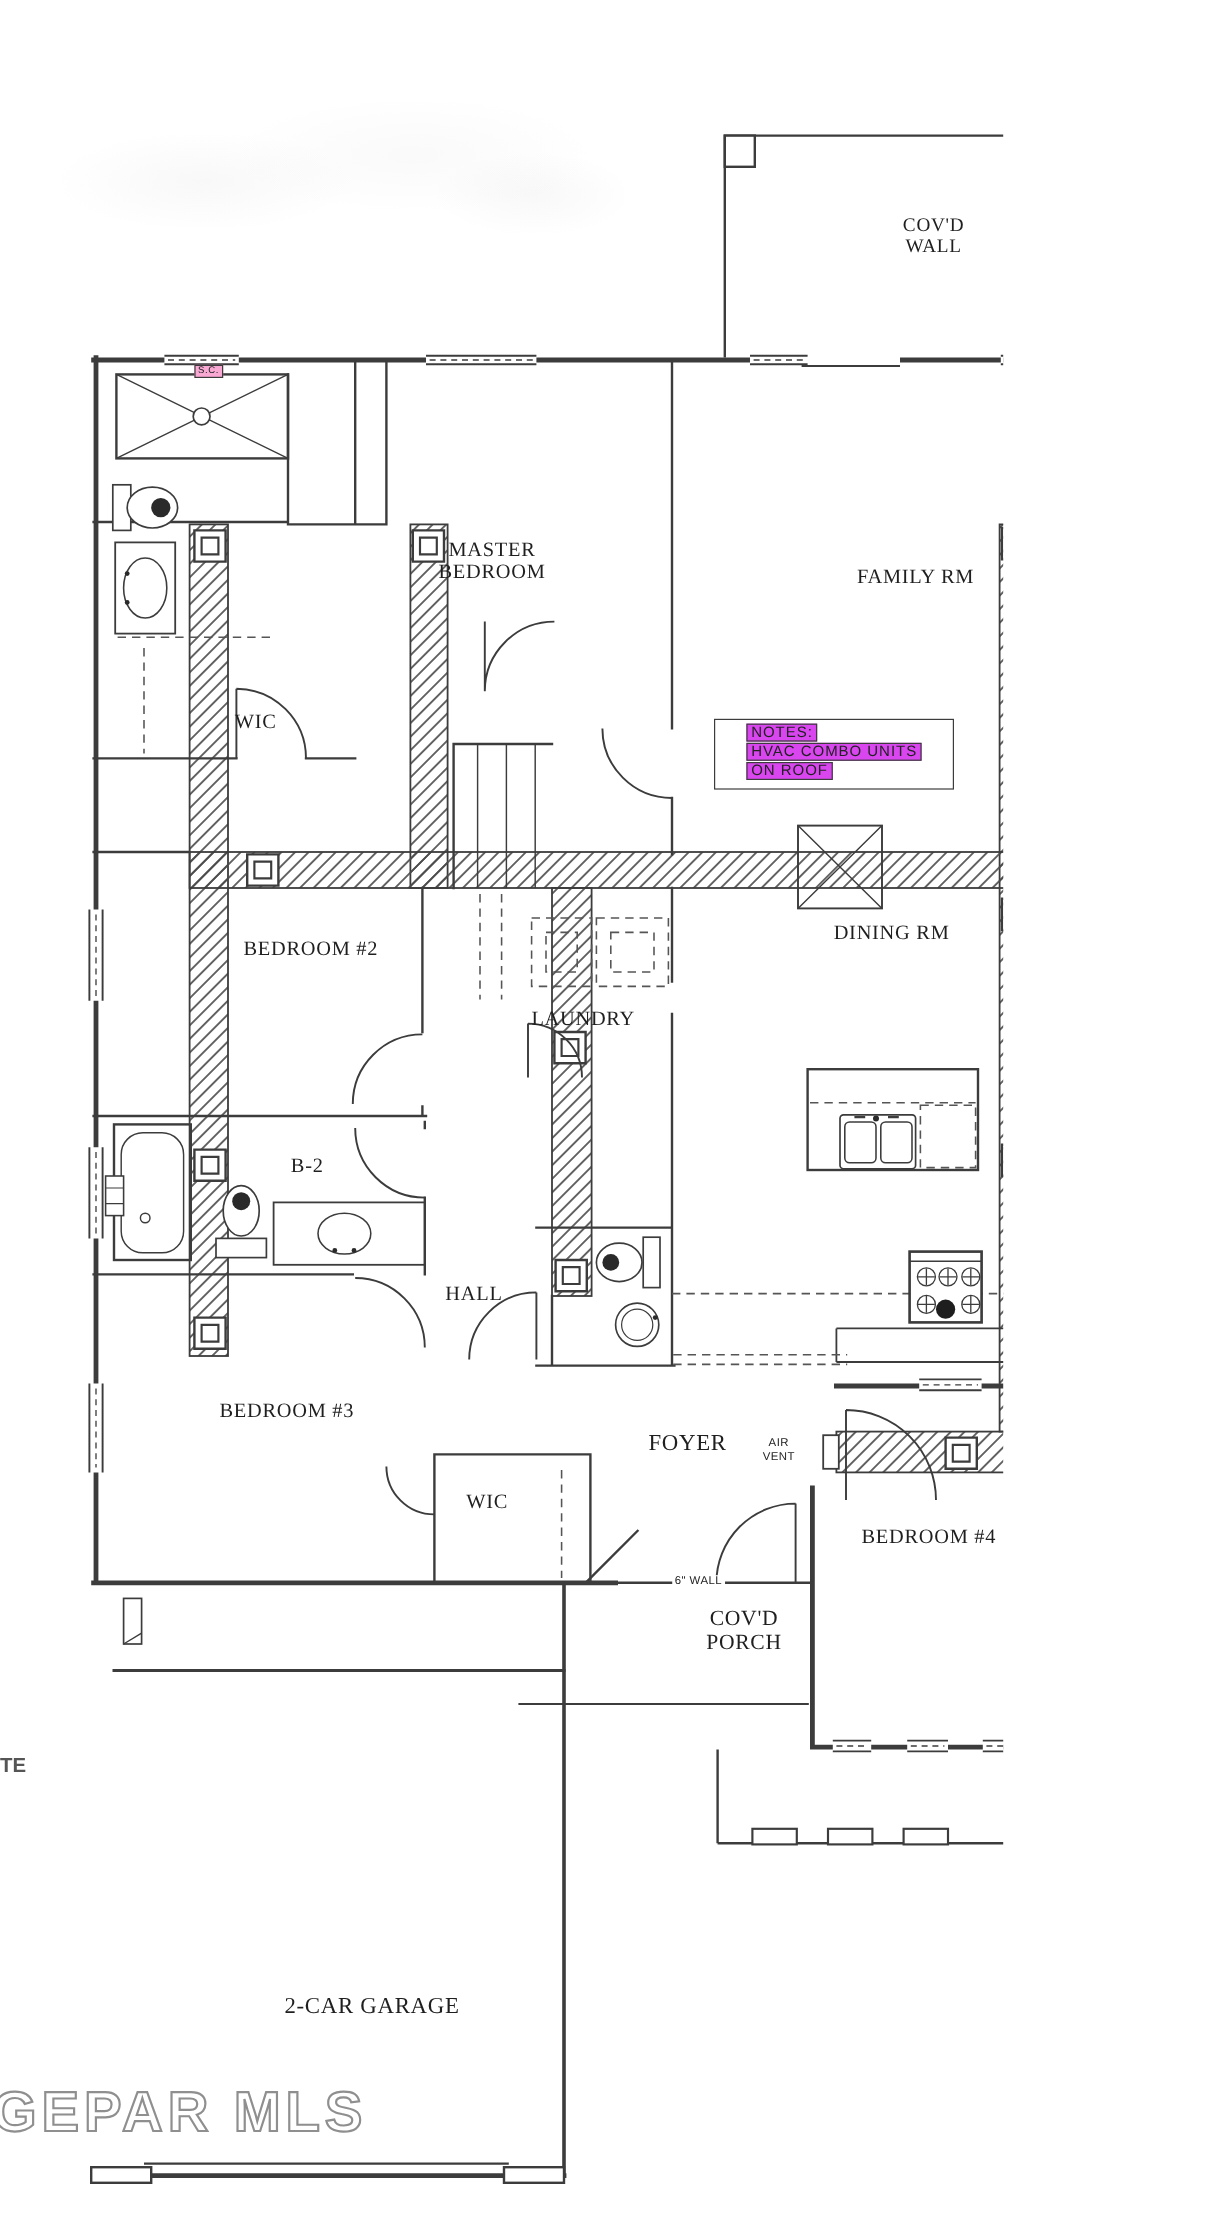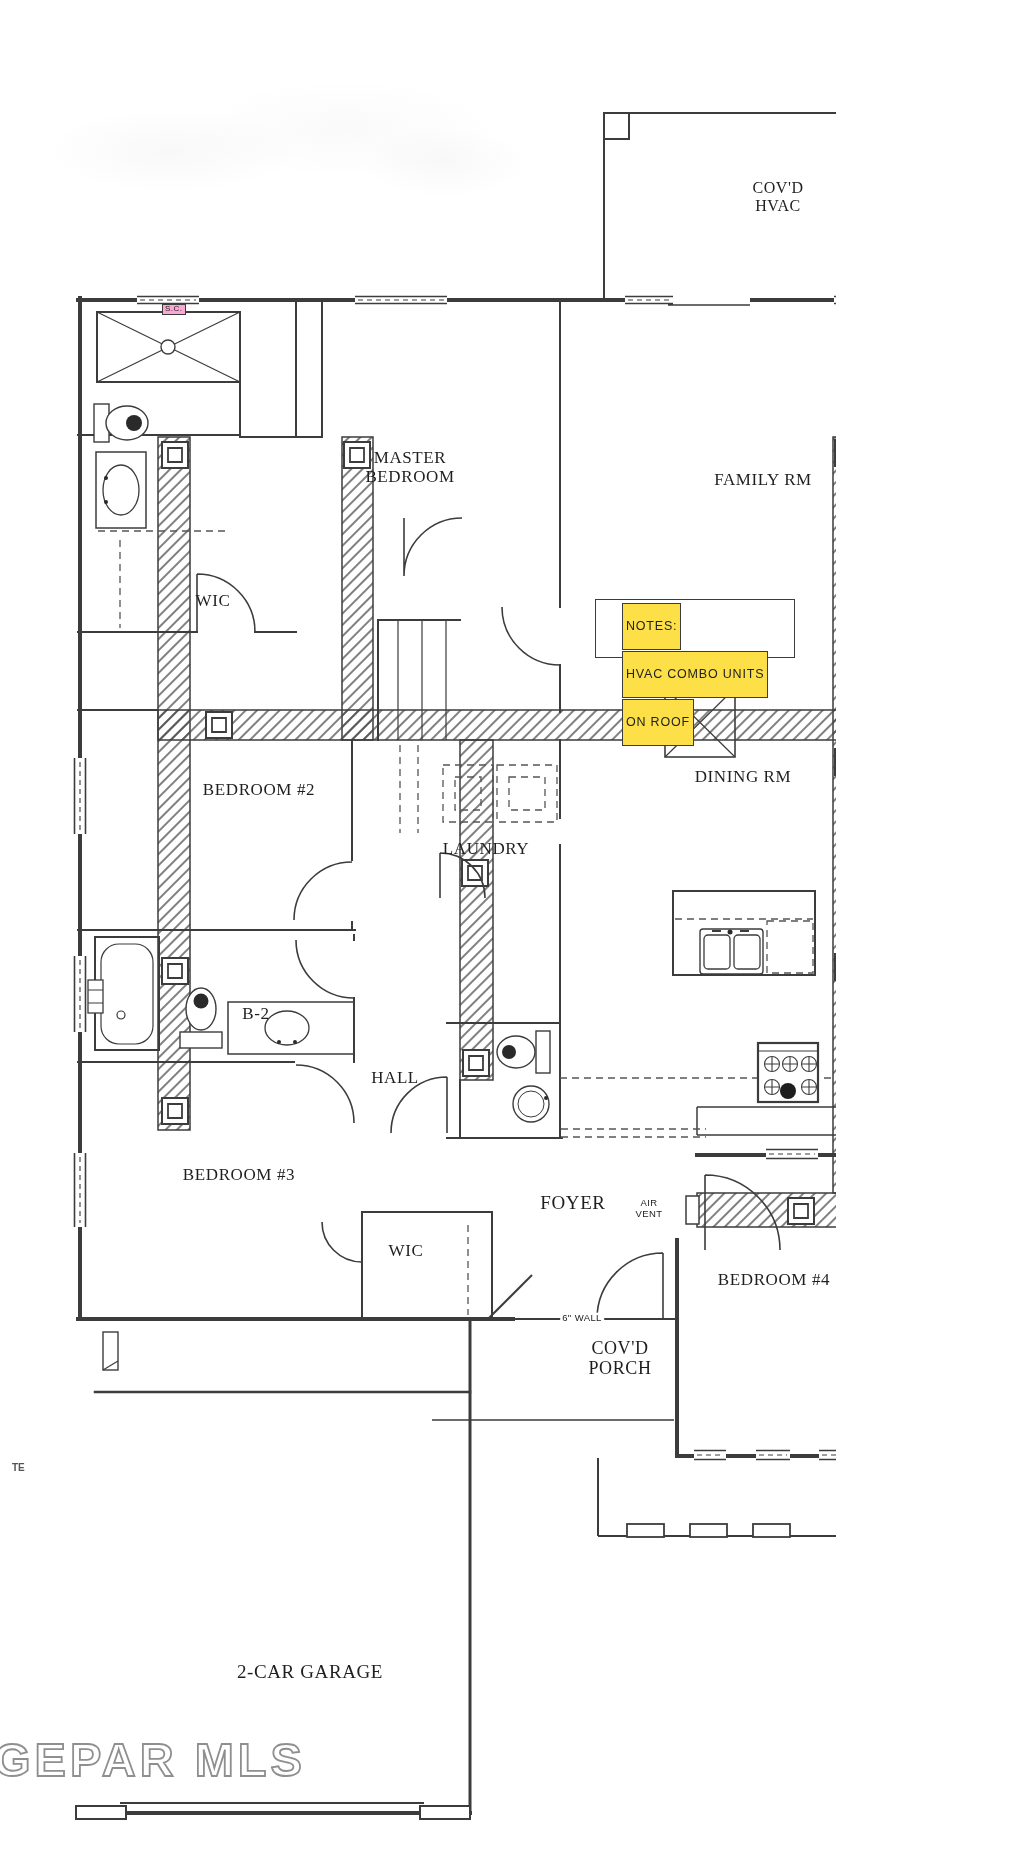--- a/index.html
+++ b/index.html
@@ -13,26 +13,26 @@
   svg{position:absolute;left:0;top:0;}
   .lbl{position:absolute;transform:translate(-50%,-50%);color:#1f1f1f;font-size:17px;
        letter-spacing:0.6px;white-space:nowrap;text-align:center;line-height:1.12;z-index:3;}
   .lbl.big{font-size:19px;}
   .lbl.sm{font-family:"Liberation Sans",sans-serif;font-size:9.5px;letter-spacing:0.4px;color:#222;}
   .lbl.sc{font-family:"Liberation Sans",sans-serif;font-size:8px;letter-spacing:0.5px;color:#222;
           border:1.2px solid #3c3c3c;background:#f9a8d4;padding:0 2px;transform:none;}
   .notes{position:absolute;left:595px;top:599px;width:200px;height:59px;border:1.6px solid #3c3c3c;
          background:#fff;font-family:"Liberation Sans",sans-serif;font-size:12.5px;color:#222;
          padding:3px 0 0 26px;box-sizing:border-box;z-index:3;letter-spacing:0.8px;line-height:1.05;}
-  .notes span{display:table;border:1.3px solid #3c3c3c;padding:16px 3px;margin-bottom:1px;background:#fde047;}
+  .notes span{display:table;border:1.3px solid #3c3c3c;padding:0 3px;margin-bottom:1px;background:#d946ef;}
   .watermark{position:absolute;left:-6px;top:1732px;z-index:4;
       font-family:"Liberation Sans",sans-serif;font-weight:bold;font-size:47px;letter-spacing:4px;
       color:rgba(255,255,255,0.55);-webkit-text-stroke:1.8px #8f8f8f;white-space:nowrap;}
-  .te{position:absolute;left:12px;top:1462px;z-index:4;font-family:"Liberation Sans",sans-serif;
-      font-size:10px;font-weight:bold;color:#555;text-align:center;}
+  .te{position:absolute;left:0;top:1462px;z-index:4;font-family:"Liberation Sans",sans-serif;
+      font-size:17px;font-weight:bold;color:#555;text-align:center;}
 </style>
 </head>
 <body>
 
 <div class="page">
   <div class="smudge"></div>
 
   <svg width="1024" height="1849" viewBox="0 0 1024 1849">
     <defs>
       <pattern id="hatch" width="8" height="8" patternUnits="userSpaceOnUse" patternTransform="rotate(45)">
@@ -208,32 +208,32 @@
     <g stroke="#3c3c3c" fill="none">
       <path stroke-width="2" d="M598 1458 V1536 M884 1458 V1536 M598 1536 H884"></path>
       <rect x="627" y="1524" width="37" height="13" fill="#fff" stroke-width="1.8"></rect>
       <rect x="690" y="1524" width="37" height="13" fill="#fff" stroke-width="1.8"></rect>
       <rect x="753" y="1524" width="37" height="13" fill="#fff" stroke-width="1.8"></rect>
     </g>
   </svg>
 
   <div class="lbl" style="left:778px;top:197px;font-size:16px">
     <span>COV'D</span><br>
-    <span>HVAC</span>
+    <span>WALL</span>
   </div>
   <div class="lbl" style="left:410px;top:467px">
     <span>MASTER</span><br>
     <span>BEDROOM</span>
   </div>
   <div class="lbl" style="left:763px;top:480px">FAMILY RM</div>
   <div class="lbl" style="left:213px;top:601px">WIC</div>
   <div class="lbl" style="left:259px;top:790px">BEDROOM #2</div>
   <div class="lbl" style="left:743px;top:777px">DINING RM</div>
   <div class="lbl" style="left:486px;top:849px">LAUNDRY</div>
-  <div class="lbl" style="left:256px;top:1014px">B-2</div>
+  <div class="lbl" style="left:256px;top:971px">B-2</div>
   <div class="lbl" style="left:395px;top:1078px">HALL</div>
   <div class="lbl" style="left:239px;top:1175px">BEDROOM #3</div>
   <div class="lbl" style="left:406px;top:1251px">WIC</div>
   <div class="lbl big" style="left:573px;top:1203px">FOYER</div>
   <div class="lbl" style="left:774px;top:1280px">BEDROOM #4</div>
   <div class="lbl big" style="left:620px;top:1358px;font-size:18px">
     <span>COV'D</span><br>
     <span>PORCH</span>
   </div>
   <div class="lbl big" style="left:310px;top:1672px">2-CAR GARAGE</div>

